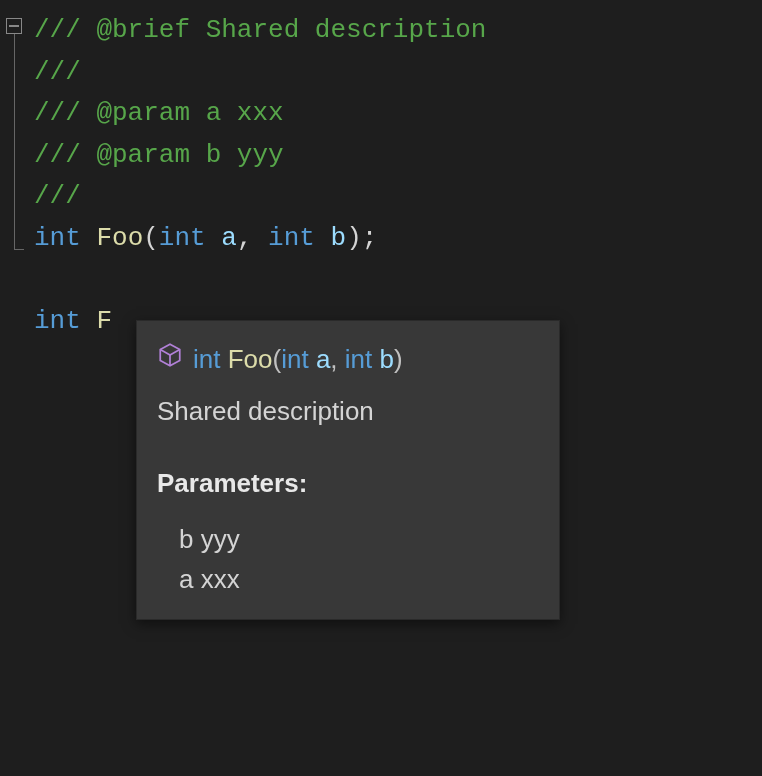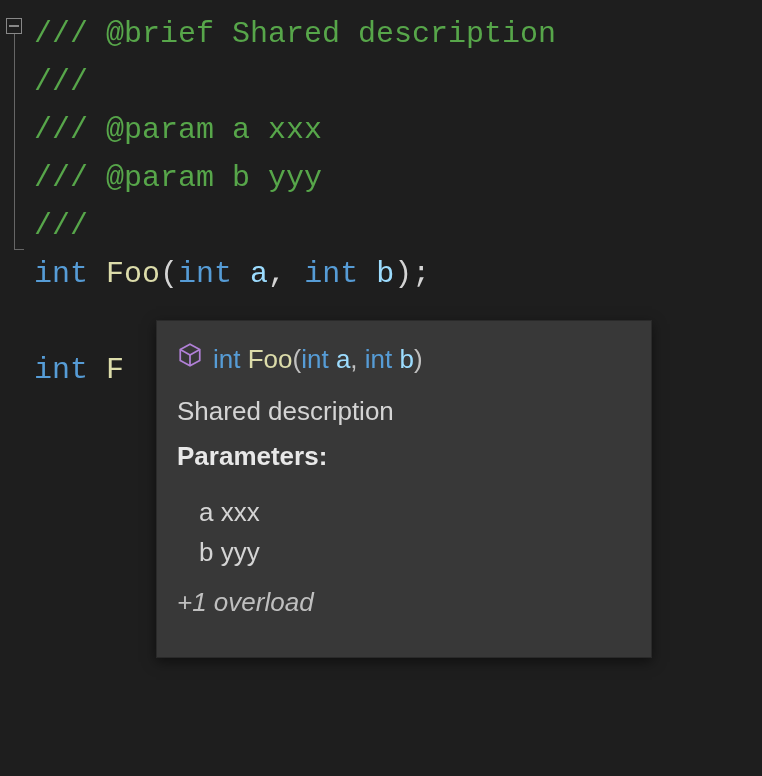--- a/index.html
+++ b/index.html
@@ -51,35 +51,35 @@
     left: 0;
     width: 10px;
     height: 1px;
     background: #666;
   }
   .code {
     position: absolute;
     left: 34px;
     top: 10px;
     font-family: Consolas, "Courier New", monospace;
-    font-size: 30px;
+    font-size: 26px;
     line-height: 1.6;
     white-space: pre;
   }
   .tk-comment { color: #57a64a; }
   .tk-keyword { color: #569cd6; }
   .tk-func    { color: #dcdcaa; }
   .tk-param   { color: #9cdcfe; }
   .tk-plain   { color: #d4d4d4; }
 
   .tooltip {
     position: absolute;
-    left: 156px;
+    left: 136px;
     top: 320px;
-    width: 496px;
+    width: 424px;
     background: #383838;
     border: 1px solid #2a2a2a;
     box-shadow: 0 4px 12px rgba(0,0,0,0.5);
     padding: 18px 20px 20px 20px;
     color: #d4d4d4;
     font-size: 26px;
     line-height: 1.55;
   }
   .tooltip .sig-row {
     display: flex;
@@ -92,21 +92,21 @@
   }
   .tooltip .sig {
     font-family: "Segoe UI", Arial, sans-serif;
     font-size: 26px;
     white-space: nowrap;
   }
   .sig .kw { color: #569cd6; }
   .sig .fn { color: #dcdcaa; }
   .sig .pm { color: #9cdcfe; }
   .sig .pn { color: #c0c0c0; }
-  .tooltip .desc { color: #d4d4d4; margin-bottom: 4px; }
+  .tooltip .desc { color: #d4d4d4; margin-bottom: 31px; }
   .tooltip .params-head { font-weight: 700; color: #e8e8e8; margin-bottom: 16px; }
   .tooltip .param-line { color: #d4d4d4; padding-left: 22px; }
   .tooltip .overload { font-style: italic; color: #bfbfbf; margin-top: 10px; margin-bottom: 14px; }
   .tooltip .search { color: #4aa0e0; cursor: pointer; }
 </style>
 </head>
 <body>
 
 <div class="gutter">
   <div class="fold-box">
@@ -126,17 +126,16 @@
         <path d="M12 12 L12 22"></path>
       </svg>
     </span>
     <span class="sig">
       <span class="kw">int</span><span> </span><span class="fn">Foo</span><span class="pn">(</span><span class="kw">int</span><span> </span><span class="pm">a</span><span class="pn">, </span><span class="kw">int</span><span> </span><span class="pm">b</span><span class="pn">)</span>
     </span>
   </div>
   <div class="desc">Shared description</div>
   <div class="params-head">Parameters:</div>
   <div id="params-list">
+      <div class="param-line">b yyy</div>
       <div class="param-line">a xxx</div>
-      <div class="param-line">b yyy</div>
     </div>
-  <div class="overload">+1 overload</div>
 </div>
 
 </body></html>

